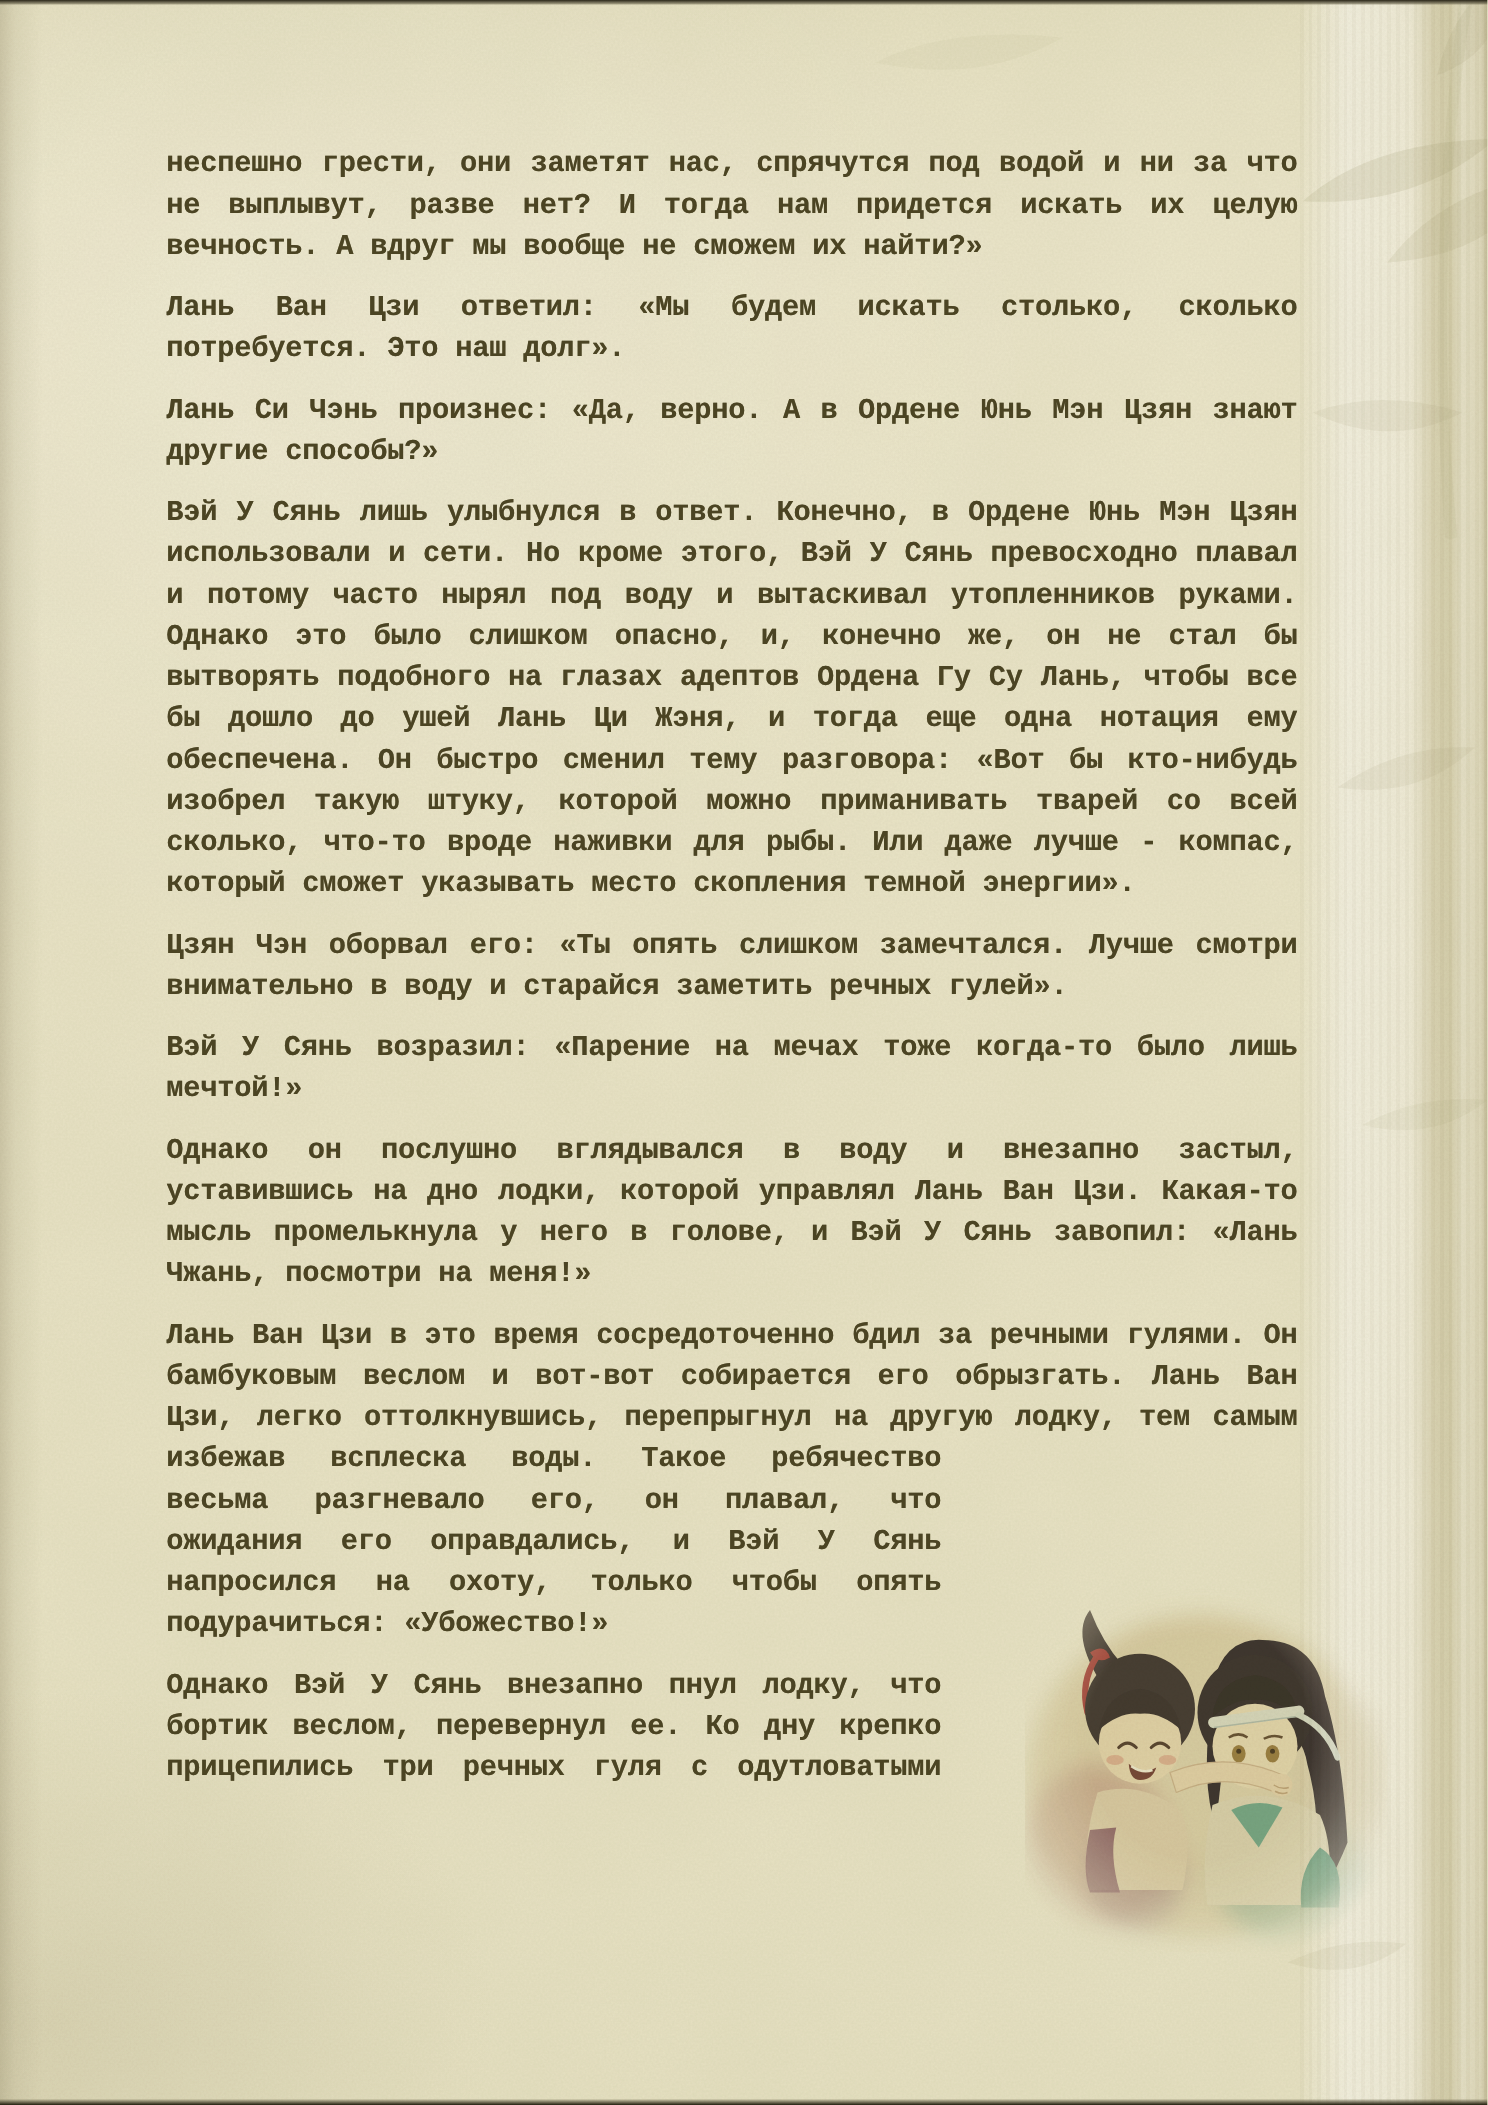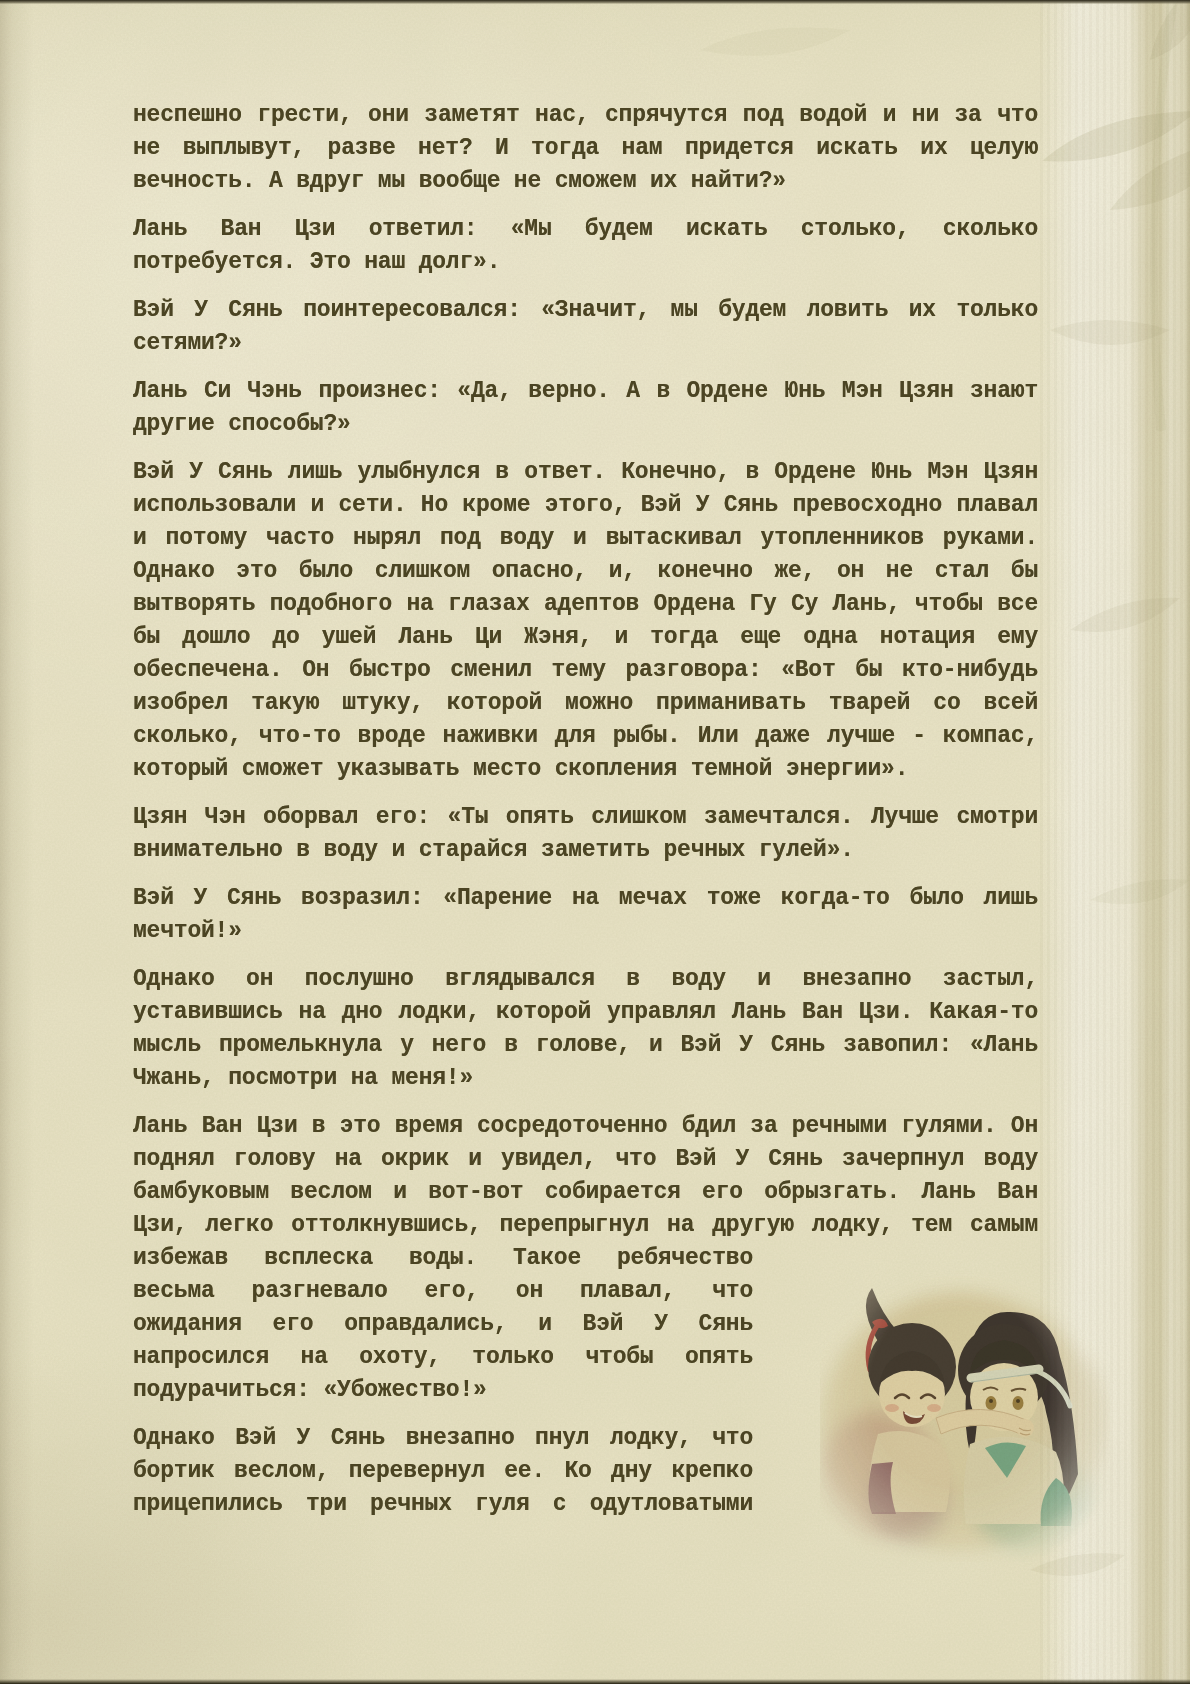--- a/index.html
+++ b/index.html
@@ -52,21 +52,21 @@
   .edge-bottom{position:absolute;left:0;bottom:0;width:100%;height:5px;
     background:linear-gradient(0deg,#23200f,rgba(106,100,76,.5) 70%,rgba(106,100,76,0));}
   
   .text-column{
     position:absolute;left:133px;top:99px;width:905px;
     color:#4b4423;
     font:bold 23px/33px "Liberation Mono",monospace;
     letter-spacing:-0.2px;
     text-shadow:0 0 .5px rgba(66,58,28,.55);
   }
-  .paragraph{margin:0 0 15px 0}
+  .paragraph{margin:16px 0 15px 0}
   .line{
     height:33px;white-space:nowrap;overflow:hidden;
     text-align:justify;text-align-last:justify;text-justify:inter-word;
   }
   .line.endline{text-align-last:left}
   .line.narrow{width:620px}
 </style>
 </head>
 <body>
 
@@ -172,24 +172,20 @@
     <div class="paragraph">
       <div class="line">неспешно грести, они заметят нас, спрячутся под водой и ни за что</div>
       <div class="line">не выплывут, разве нет? И тогда нам придется искать их целую</div>
       <div class="line endline">вечность. А вдруг мы вообще не сможем их найти?»</div>
     </div>
     <div class="paragraph">
       <div class="line">Лань Ван Цзи ответил: «Мы будем искать столько, сколько</div>
       <div class="line endline">потребуется. Это наш долг».</div>
     </div>
     <div class="paragraph">
-      <div class="line">Вэй У Сянь поинтересовался: «Значит, мы будем ловить их только</div>
-      <div class="line endline">сетями?»</div>
-    </div>
-    <div class="paragraph">
       <div class="line">Лань Си Чэнь произнес: «Да, верно. А в Ордене Юнь Мэн Цзян знают</div>
       <div class="line endline">другие способы?»</div>
     </div>
     <div class="paragraph">
       <div class="line">Вэй У Сянь лишь улыбнулся в ответ. Конечно, в Ордене Юнь Мэн Цзян</div>
       <div class="line">использовали и сети. Но кроме этого, Вэй У Сянь превосходно плавал</div>
       <div class="line">и потому часто нырял под воду и вытаскивал утопленников руками.</div>
       <div class="line">Однако это было слишком опасно, и, конечно же, он не стал бы</div>
       <div class="line">вытворять подобного на глазах адептов Ордена Гу Су Лань, чтобы все</div>
       <div class="line">бы дошло до ушей Лань Ци Жэня, и тогда еще одна нотация ему</div>
@@ -207,21 +203,20 @@
       <div class="line endline">мечтой!»</div>
     </div>
     <div class="paragraph">
       <div class="line">Однако он послушно вглядывался в воду и внезапно застыл,</div>
       <div class="line">уставившись на дно лодки, которой управлял Лань Ван Цзи. Какая-то</div>
       <div class="line">мысль промелькнула у него в голове, и Вэй У Сянь завопил: «Лань</div>
       <div class="line endline">Чжань, посмотри на меня!»</div>
     </div>
     <div class="paragraph">
       <div class="line">Лань Ван Цзи в это время сосредоточенно бдил за речными гулями. Он</div>
-      <div class="line">поднял голову на окрик и увидел, что Вэй У Сянь зачерпнул воду</div>
       <div class="line">бамбуковым веслом и вот-вот собирается его обрызгать. Лань Ван</div>
       <div class="line">Цзи, легко оттолкнувшись, перепрыгнул на другую лодку, тем самым</div>
       <div class="line narrow">избежав всплеска воды. Такое ребячество</div>
       <div class="line narrow">весьма разгневало его, он плавал, что</div>
       <div class="line narrow">ожидания его оправдались, и Вэй У Сянь</div>
       <div class="line narrow">напросился на охоту, только чтобы опять</div>
       <div class="line narrow endline">подурачиться: «Убожество!»</div>
     </div>
     <div class="paragraph">
       <div class="line narrow">Однако Вэй У Сянь внезапно пнул лодку, что</div>

